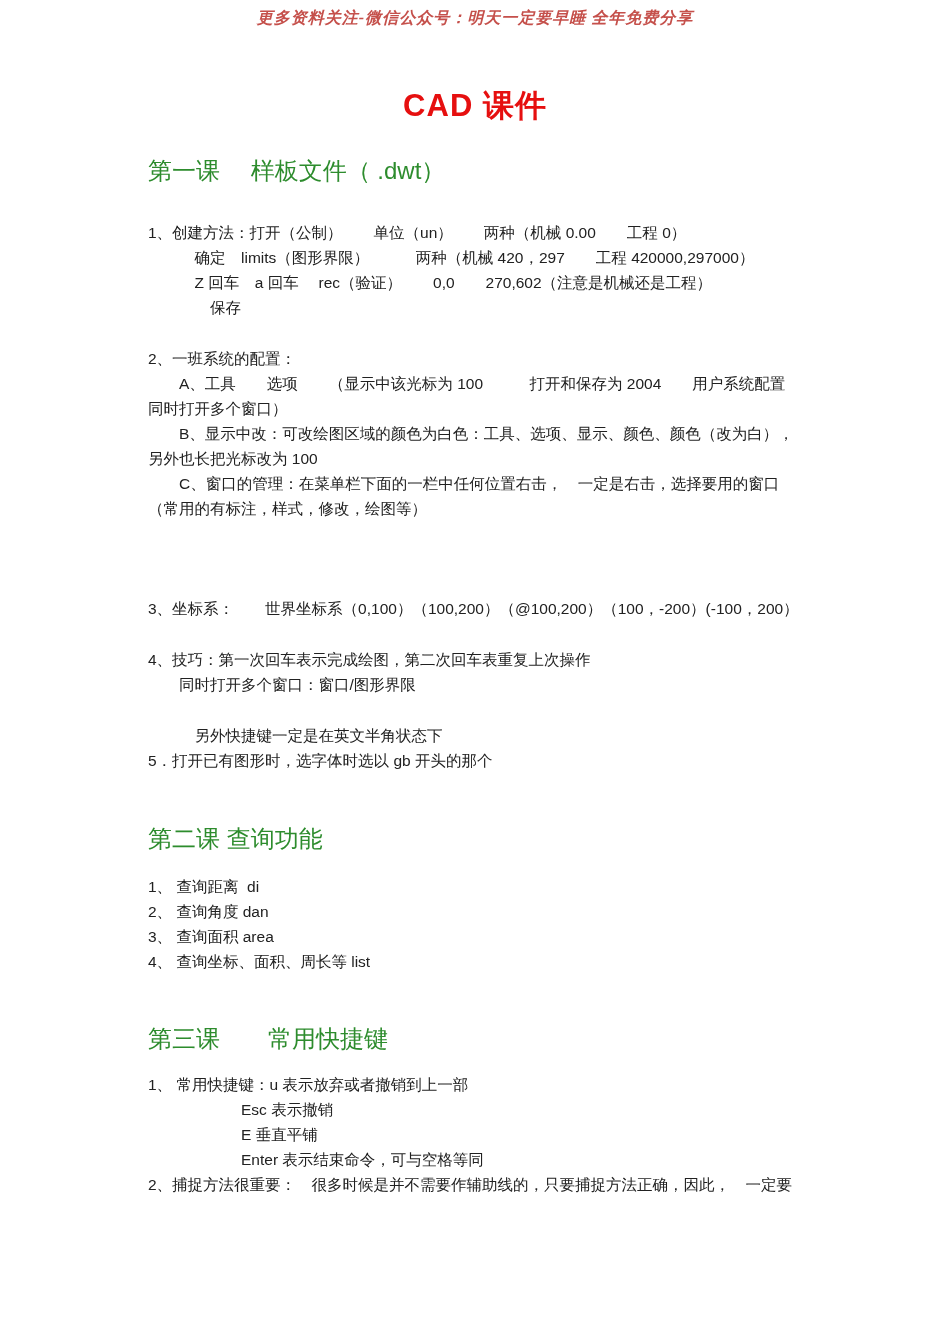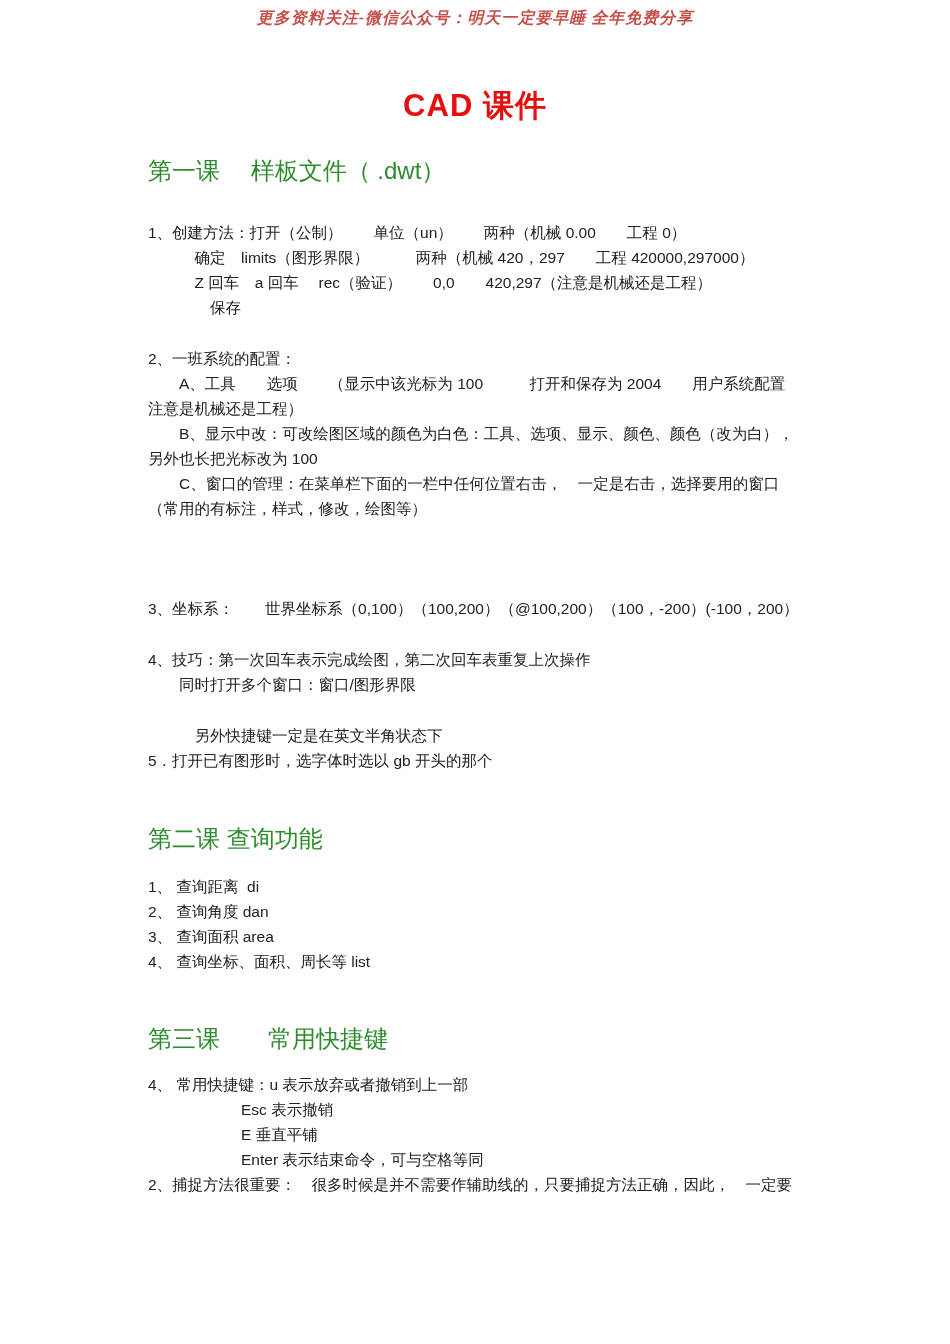--- a/index.html
+++ b/index.html
@@ -79,25 +79,25 @@
 
   <div class="doc-title">CAD 课件</div>
 
   <div class="content">
 
     <div class="section-heading h-first">第一课　 样板文件（ .dwt）</div>
 
     <div class="lines">
       <div class="line">1、创建方法：打开（公制）　　单位（un）　　两种（机械 0.00　　工程 0）</div>
       <div class="line">　　　确定　limits（图形界限）　　　两种（机械 420，297　　工程 420000,297000）</div>
-      <div class="line">　　　Z 回车　a 回车　 rec（验证）　　0,0　　420,297（注意是机械还是工程）</div>
+      <div class="line">　　　Z 回车　a 回车　 rec（验证）　　0,0　　270,602（注意是机械还是工程）</div>
       <div class="line">　　　　保存</div>
       <div class="line gap-line">2、一班系统的配置：</div>
       <div class="line">　　A、工具　　选项　　（显示中该光标为 100　　　打开和保存为 2004　　用户系统配置</div>
-      <div class="line">注意是机械还是工程）</div>
+      <div class="line">同时打开多个窗口）</div>
       <div class="line">　　B、显示中改：可改绘图区域的颜色为白色：工具、选项、显示、颜色、颜色（改为白），</div>
       <div class="line">另外也长把光标改为 100</div>
       <div class="line">　　C、窗口的管理：在菜单栏下面的一栏中任何位置右击，　一定是右击，选择要用的窗口</div>
       <div class="line">（常用的有标注，样式，修改，绘图等）</div>
       <div class="line gap-big">3、坐标系：　　世界坐标系（0,100）（100,200）（@100,200）（100，-200）(-100，200）</div>
       <div class="line gap-line">4、技巧：第一次回车表示完成绘图，第二次回车表重复上次操作</div>
       <div class="line">　　同时打开多个窗口：窗口/图形界限</div>
       <div class="line gap-line">　　　另外快捷键一定是在英文半角状态下</div>
       <div class="line">5．打开已有图形时，选字体时选以 gb 开头的那个</div>
     </div>
@@ -107,21 +107,21 @@
     <div class="lines-2">
       <div class="line">1、 查询距离  di</div>
       <div class="line">2、 查询角度 dan</div>
       <div class="line">3、 查询面积 area</div>
       <div class="line">4、 查询坐标、面积、周长等 list</div>
     </div>
 
     <div class="section-heading h-third">第三课　　常用快捷键</div>
 
     <div class="lines-3">
-      <div class="line">4、 常用快捷键：u 表示放弃或者撤销到上一部</div>
+      <div class="line">1、 常用快捷键：u 表示放弃或者撤销到上一部</div>
       <div class="line">　　　　　　Esc 表示撤销</div>
       <div class="line">　　　　　　E 垂直平铺</div>
       <div class="line">　　　　　　Enter 表示结束命令，可与空格等同</div>
       <div class="line">2、捕捉方法很重要：　很多时候是并不需要作辅助线的，只要捕捉方法正确，因此，　一定要</div>
     </div>
 
   </div>
 </div>
 
 </body></html>

